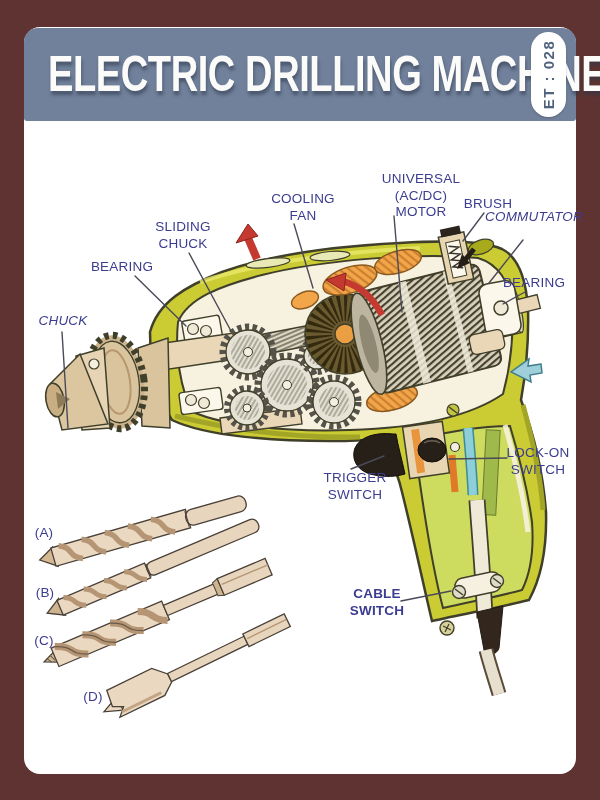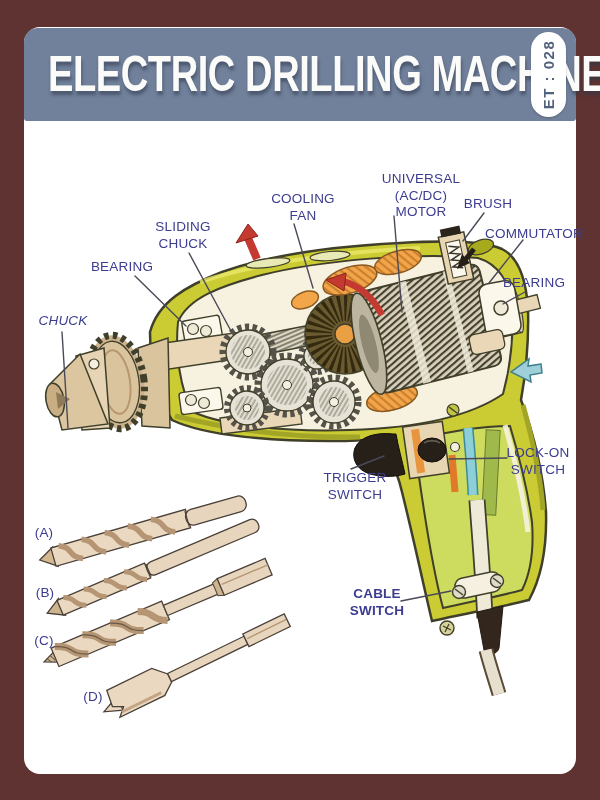--- a/index.html
+++ b/index.html
@@ -16,21 +16,21 @@
          border-radius:18px;display:flex;align-items:center;justify-content:center;
          box-shadow:0 1px 2px rgba(40,40,50,.3);}
   .badge span{transform:rotate(-90deg);white-space:nowrap;color:#51627e;
               font-weight:700;font-size:15px;letter-spacing:1.5px;}
   svg.art{position:absolute;left:0;top:0;pointer-events:none;}
   .lbl{position:absolute;transform:translate(-50%,-50%);color:#3c3c90;
        font-size:13.5px;font-weight:400;line-height:16.5px;text-align:center;
        white-space:nowrap;letter-spacing:0.2px;}
   .lbl div{white-space:nowrap;}
   .lbl-motor{left:393px;top:196px;margin-left:28px;}   .lbl-fan{left:290px;top:207px;margin-left:13px;}
-  .lbl-brush{left:488px;top:204px;}   .lbl-comm{left:534px;top:234px;}
+  .lbl-brush{left:488px;top:204px;}   .lbl-comm{left:534px;top:217px;font-style:italic;}
   .lbl-gears{left:183px;top:235px;}   .lbl-bearing-f{left:122px;top:267px;}
   .lbl-bearing-r{left:534px;top:283px;}.lbl-chuck{left:63px;top:321px;font-style:italic;}
   .lbl-trigger{left:321px;top:486px;margin-left:34px;} .lbl-lock{left:538px;top:461px;}
   .lbl-clamp{left:377px;top:602px;font-weight:bold;}
   .lbl-a{left:44px;top:533px;} .lbl-b{left:45px;top:593px;}
   .lbl-c{left:44px;top:641px;} .lbl-d{left:93px;top:697px;}
 </style>
 </head>
 <body>
 

